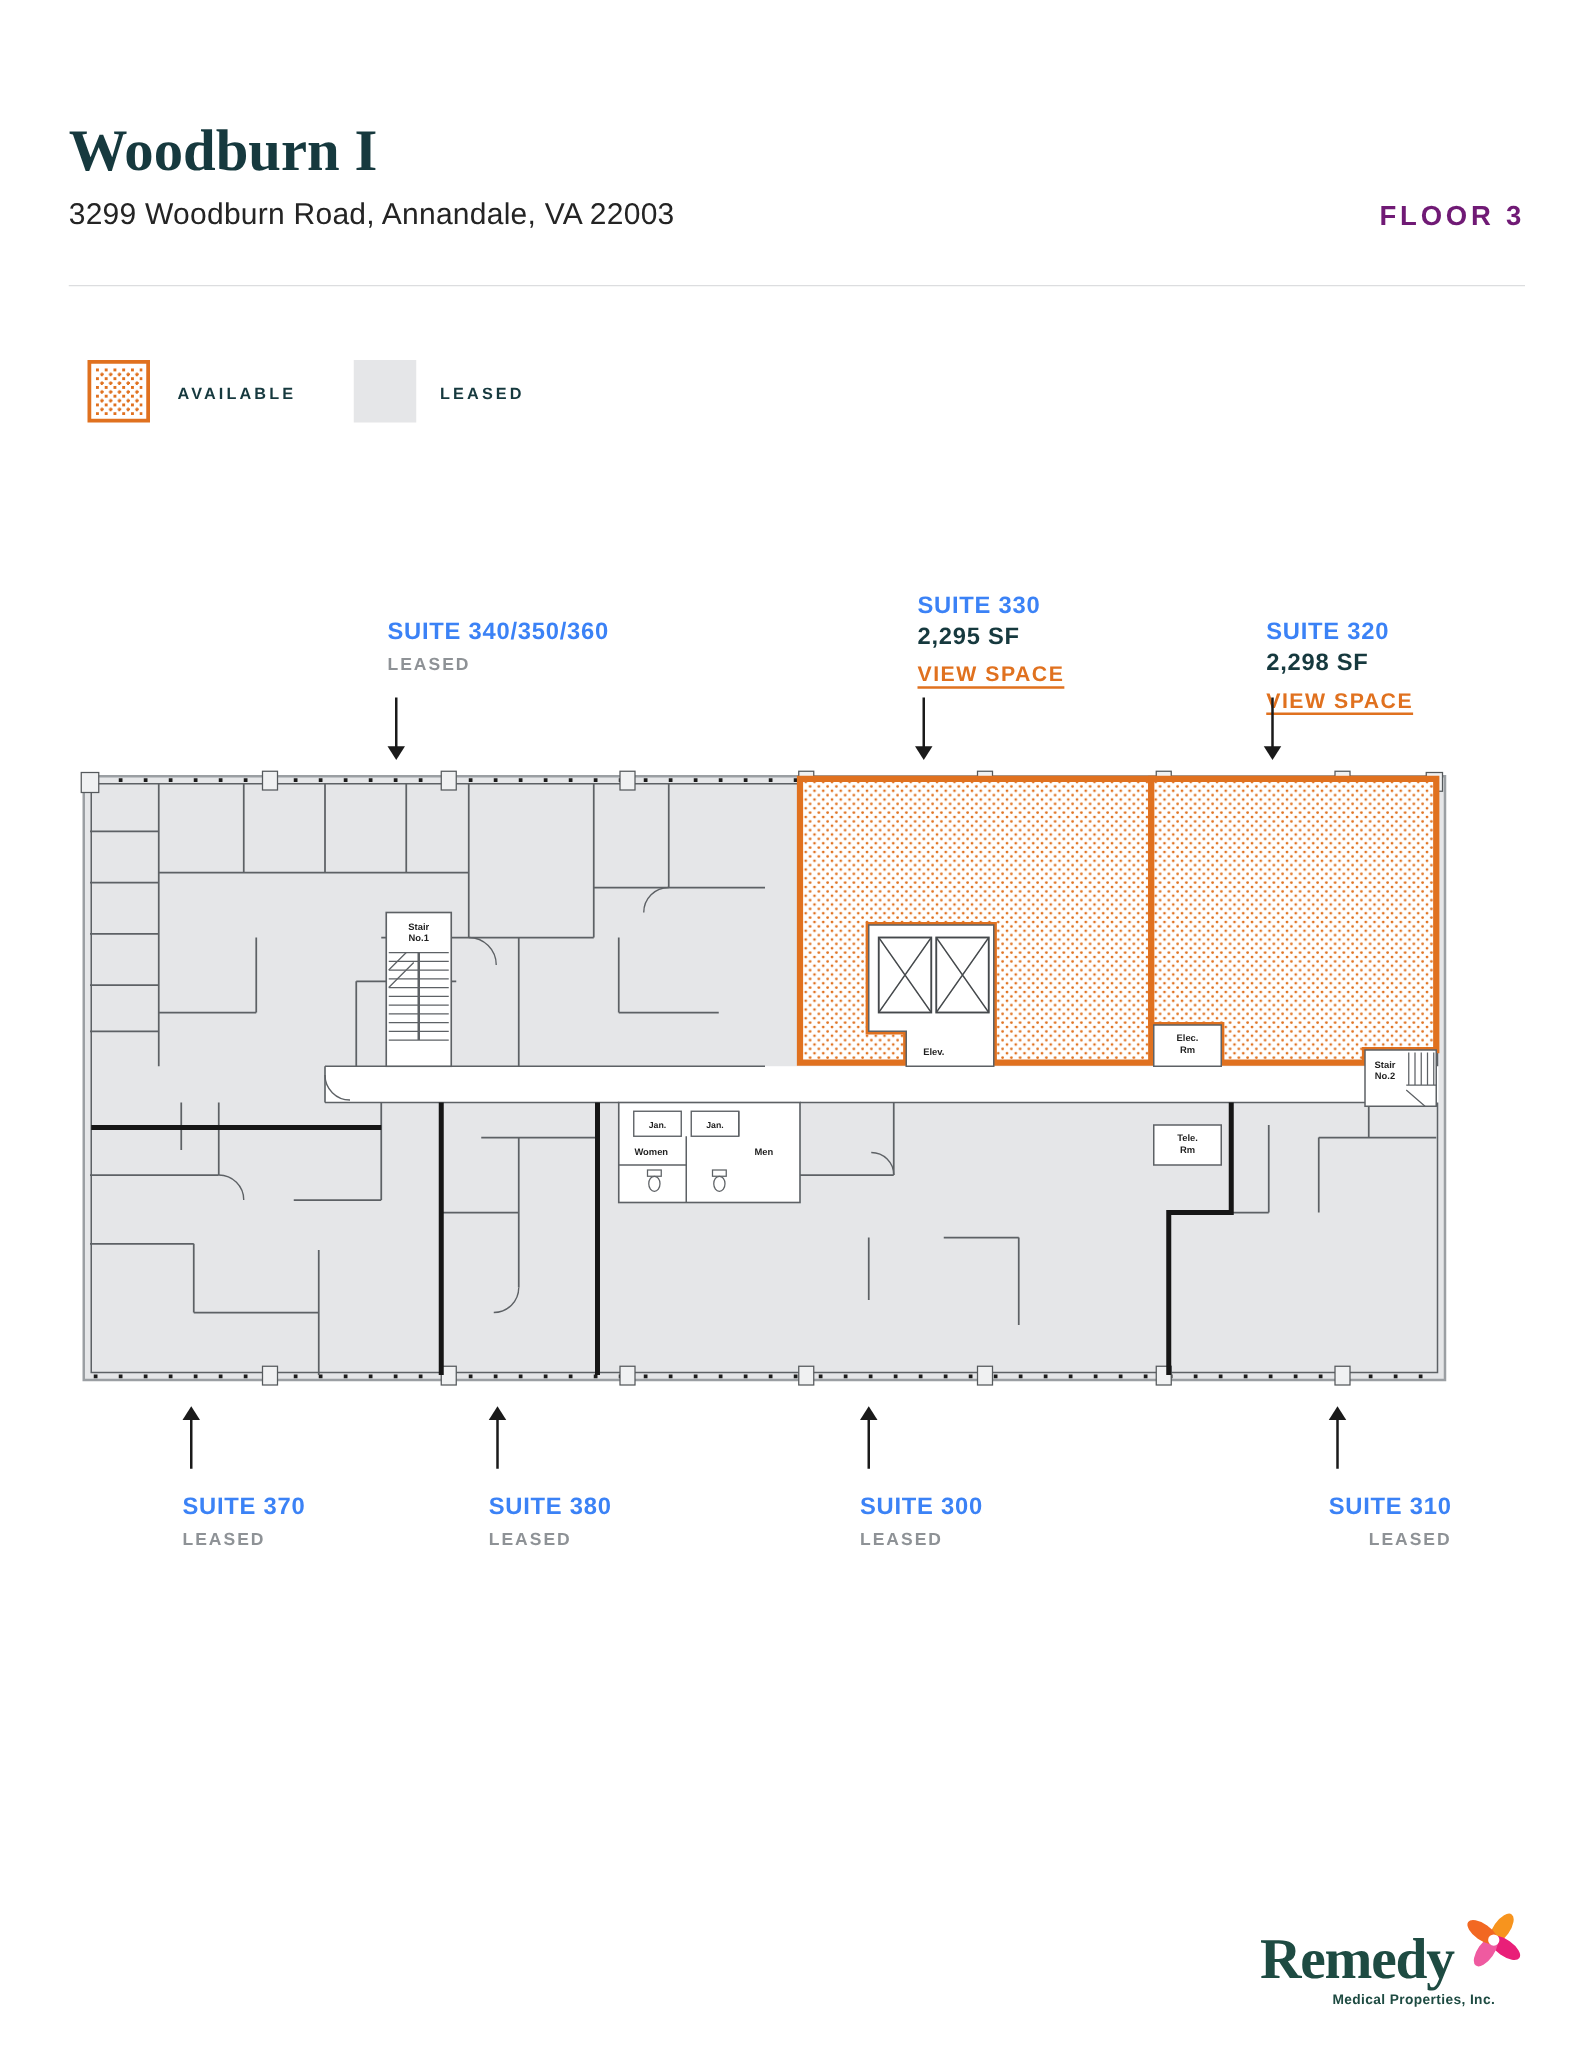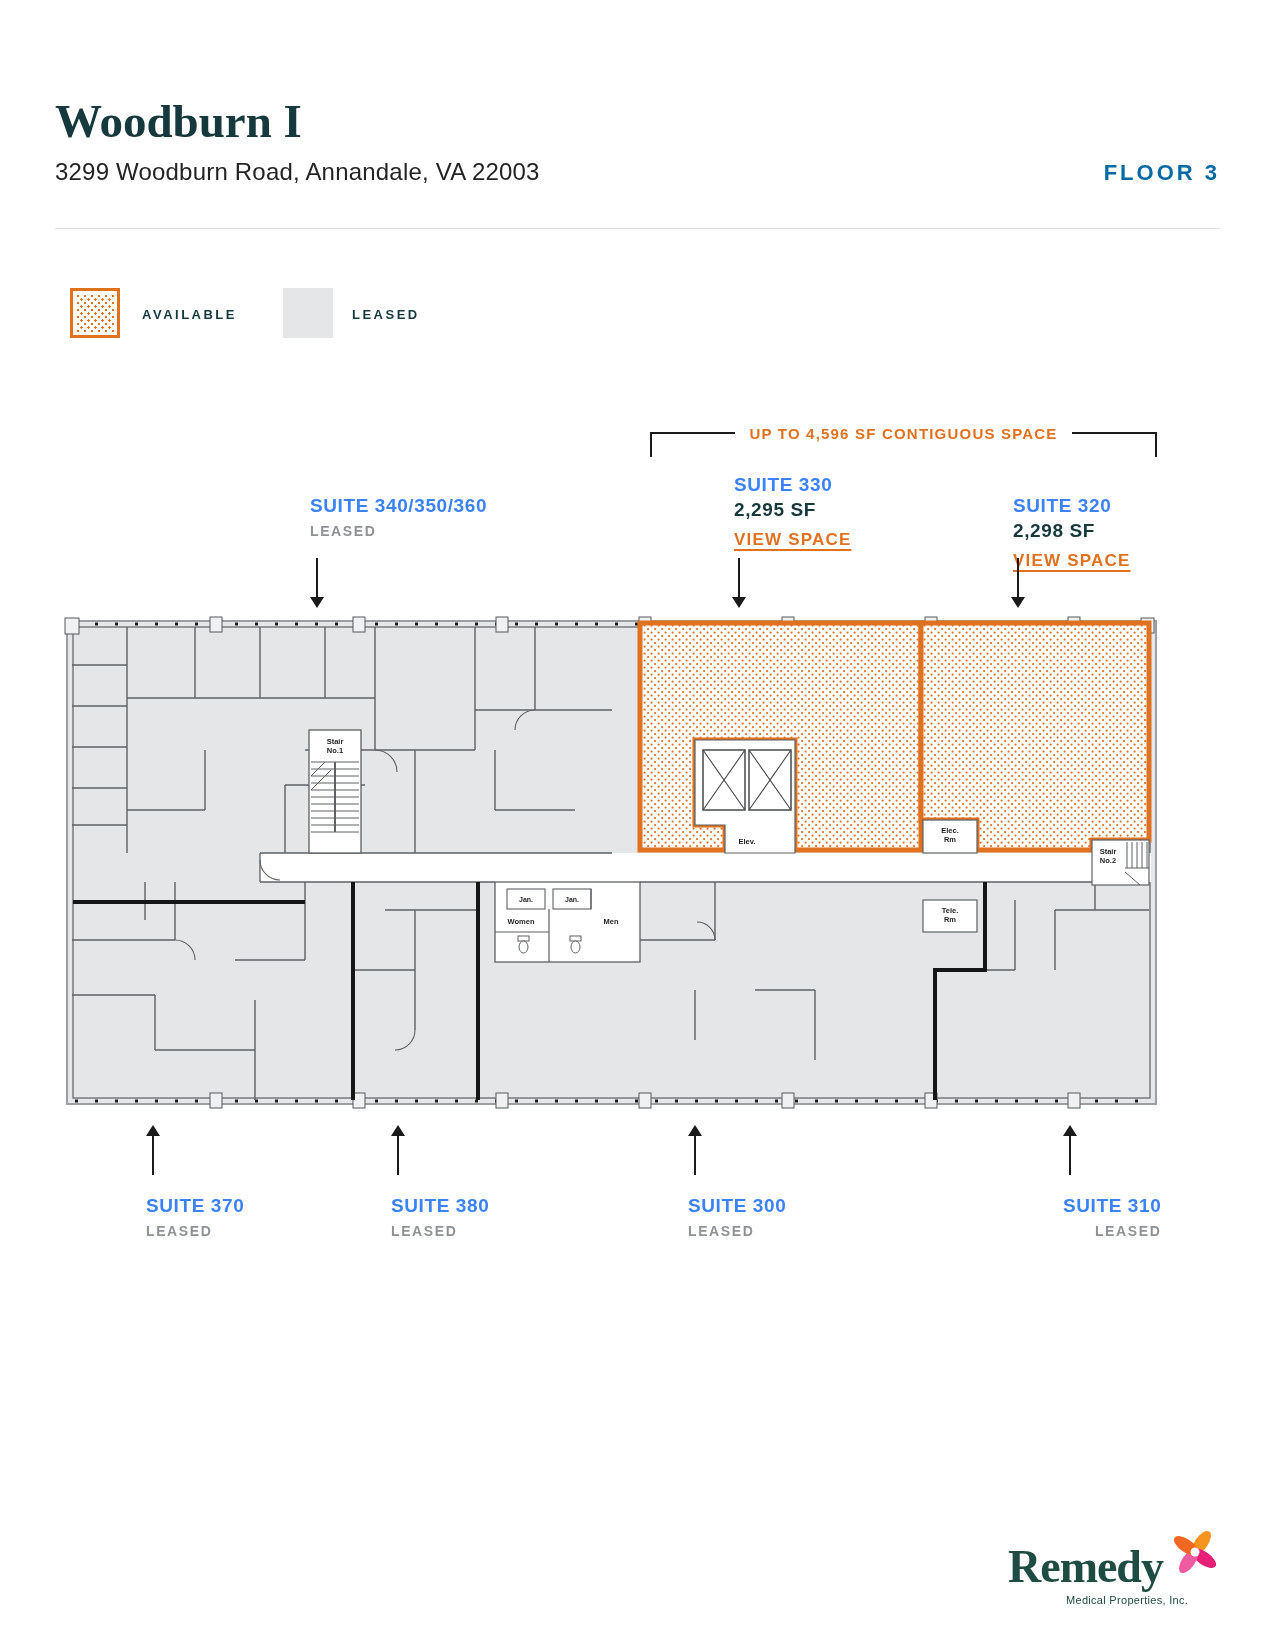--- a/index.html
+++ b/index.html
@@ -4,21 +4,21 @@
 <style>
   * { margin:0; padding:0; box-sizing:border-box; }
   body { background:#ffffff; font-family:"Liberation Sans", sans-serif; }
   .page { position:relative; width:1275px; height:1650px; background:#ffffff; overflow:hidden; }
 
   
   .title { position:absolute; left:55px; top:94px; font-family:"Liberation Serif", serif;
            font-weight:700; font-size:47px; color:#16393e; letter-spacing:0; }
   .address { position:absolute; left:55px; top:158px; font-size:24px; color:#242424; letter-spacing:.2px; }
   .floor { position:absolute; right:55px; top:160px; font-size:22px; font-weight:700;
-           color:#0369a1; letter-spacing:3px; }
+           color:#701a75; letter-spacing:3px; }
   .rule { position:absolute; left:55px; right:55px; top:228px; height:1px; background:#dcdddf; }
 
   
   .legend-swatch { position:absolute; width:50px; height:50px; top:288px; }
   .swatch-available { left:70px; border:3px solid #e0711f; background-color:#fff; padding:3px;
       background-image: radial-gradient(circle at 2px 2px, #e0711f 1.2px, transparent 1.4px),
                         radial-gradient(circle at 5.5px 5.5px, #e0711f 1.2px, transparent 1.4px);
       background-size:7px 7px; background-clip:content-box; background-origin:content-box; }
   .swatch-leased { left:283px; background:#e5e6e8; }
   .legend-label { position:absolute; top:307px; font-size:13px; font-weight:700;
@@ -50,43 +50,38 @@
   .arrow.up::after { content:""; position:absolute; top:-10px; left:-6px;
       border-left:7px solid transparent; border-right:7px solid transparent; border-bottom:11px solid #1a1a1a; }
 
   
   .plan { position:absolute; left:55px; top:610px; width:1110px; height:505px; }
 
   
   .brand { position:absolute; left:1008px; top:1540px; font-family:"Liberation Serif", serif;
            font-weight:700; font-size:46px; color:#1e4b42; letter-spacing:-1px; }
   .brand-icon { position:absolute; left:1166px; top:1528px; }
-  .brand-tagline { position:absolute; left:1066px; top:1594px; font-size:11px; font-weight:400;
+  .brand-tagline { position:absolute; left:1066px; top:1594px; font-size:11px; font-weight:700;
                    color:#1e4b42; letter-spacing:.3px; }
 </style>
 </head>
 <body>
 
 <div class="page">
 
   <div class="title">Woodburn I</div>
   <div class="address">3299 Woodburn Road, Annandale, VA 22003</div>
   <div class="floor">FLOOR 3</div>
   <div class="rule"></div>
 
   <div class="legend-swatch swatch-available"></div>
   <div class="legend-label lab-available">AVAILABLE</div>
   <div class="legend-swatch swatch-leased"></div>
   <div class="legend-label lab-leased">LEASED</div>
 
-  <div class="bracket">
-    <div class="b-line"></div>
-    <div class="b-text">UP TO 4,596 SF CONTIGUOUS SPACE</div>
-    <div class="b-line"></div>
-  </div>
 
   <div class="callout" style="left:310px; top:496px;">
     <div class="suite-name">SUITE 340/350/360</div>
     <div class="suite-status">LEASED</div>
   </div>
   <div class="arrow down" style="left:316px; top:558px; height:40px;"></div>
 
   <div class="callout" style="left:734px; top:475px;">
     <div class="suite-name">SUITE 330</div>
     <div class="suite-area">2,295 SF</div>

